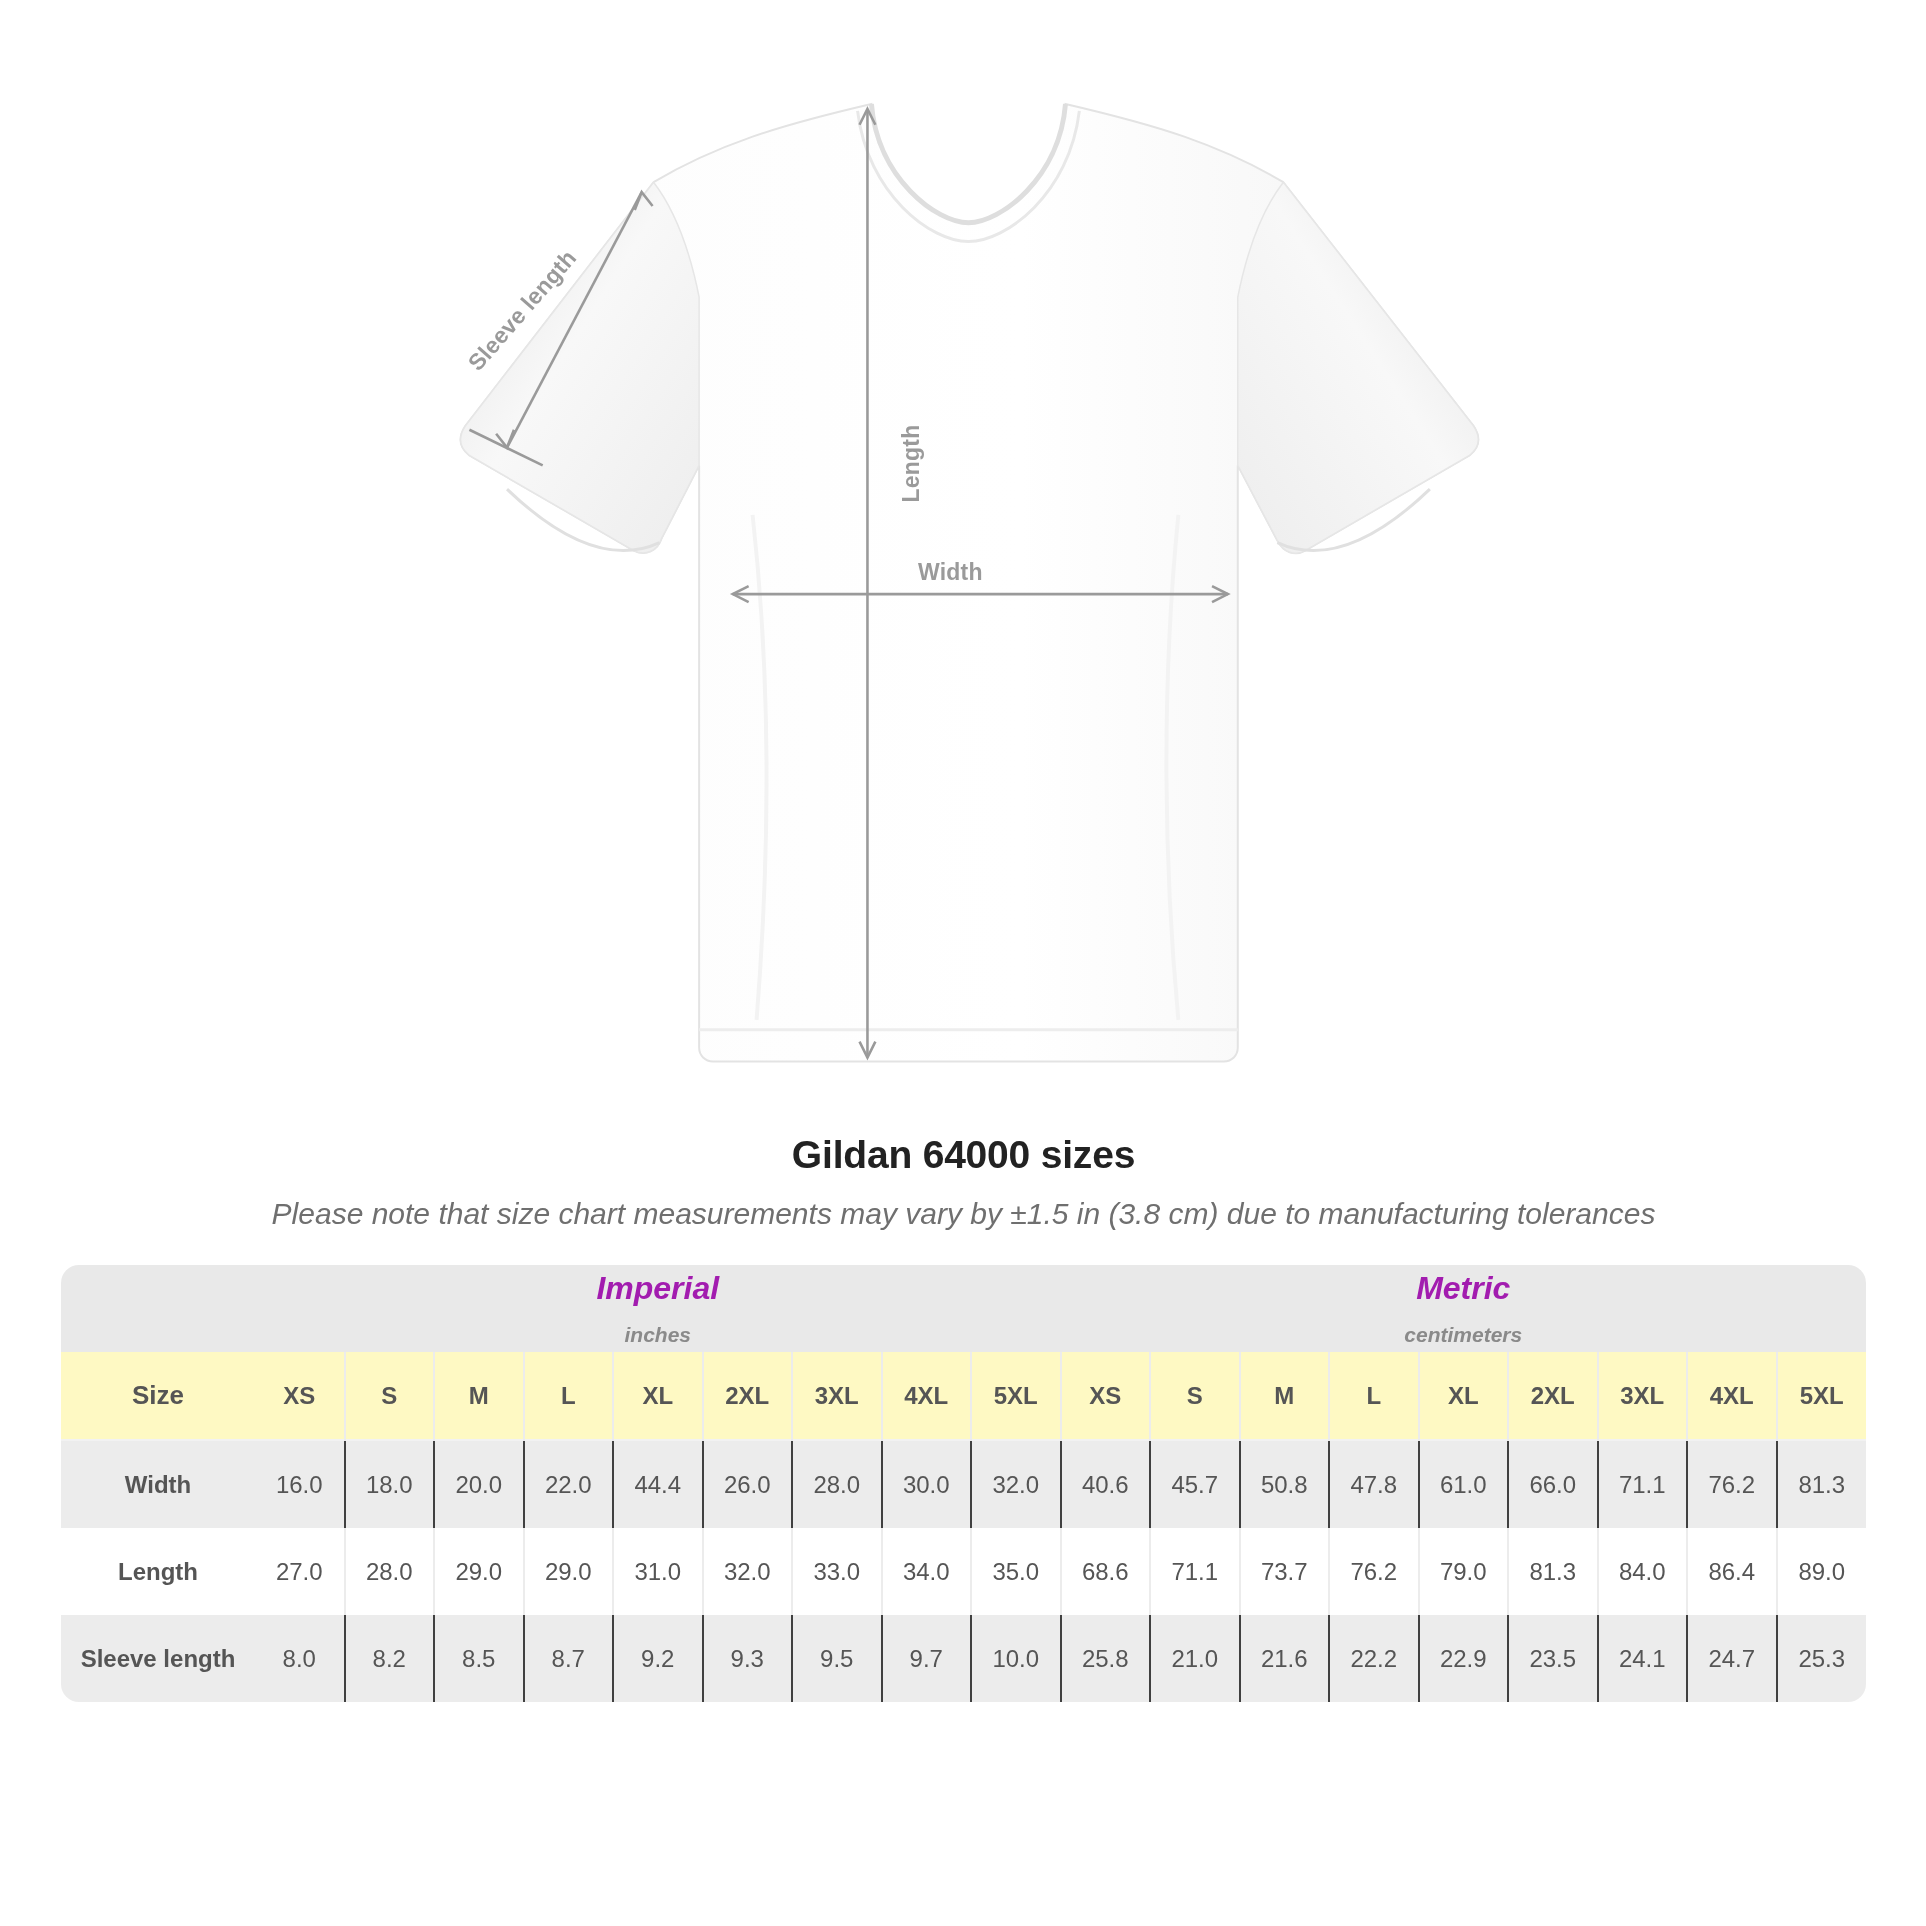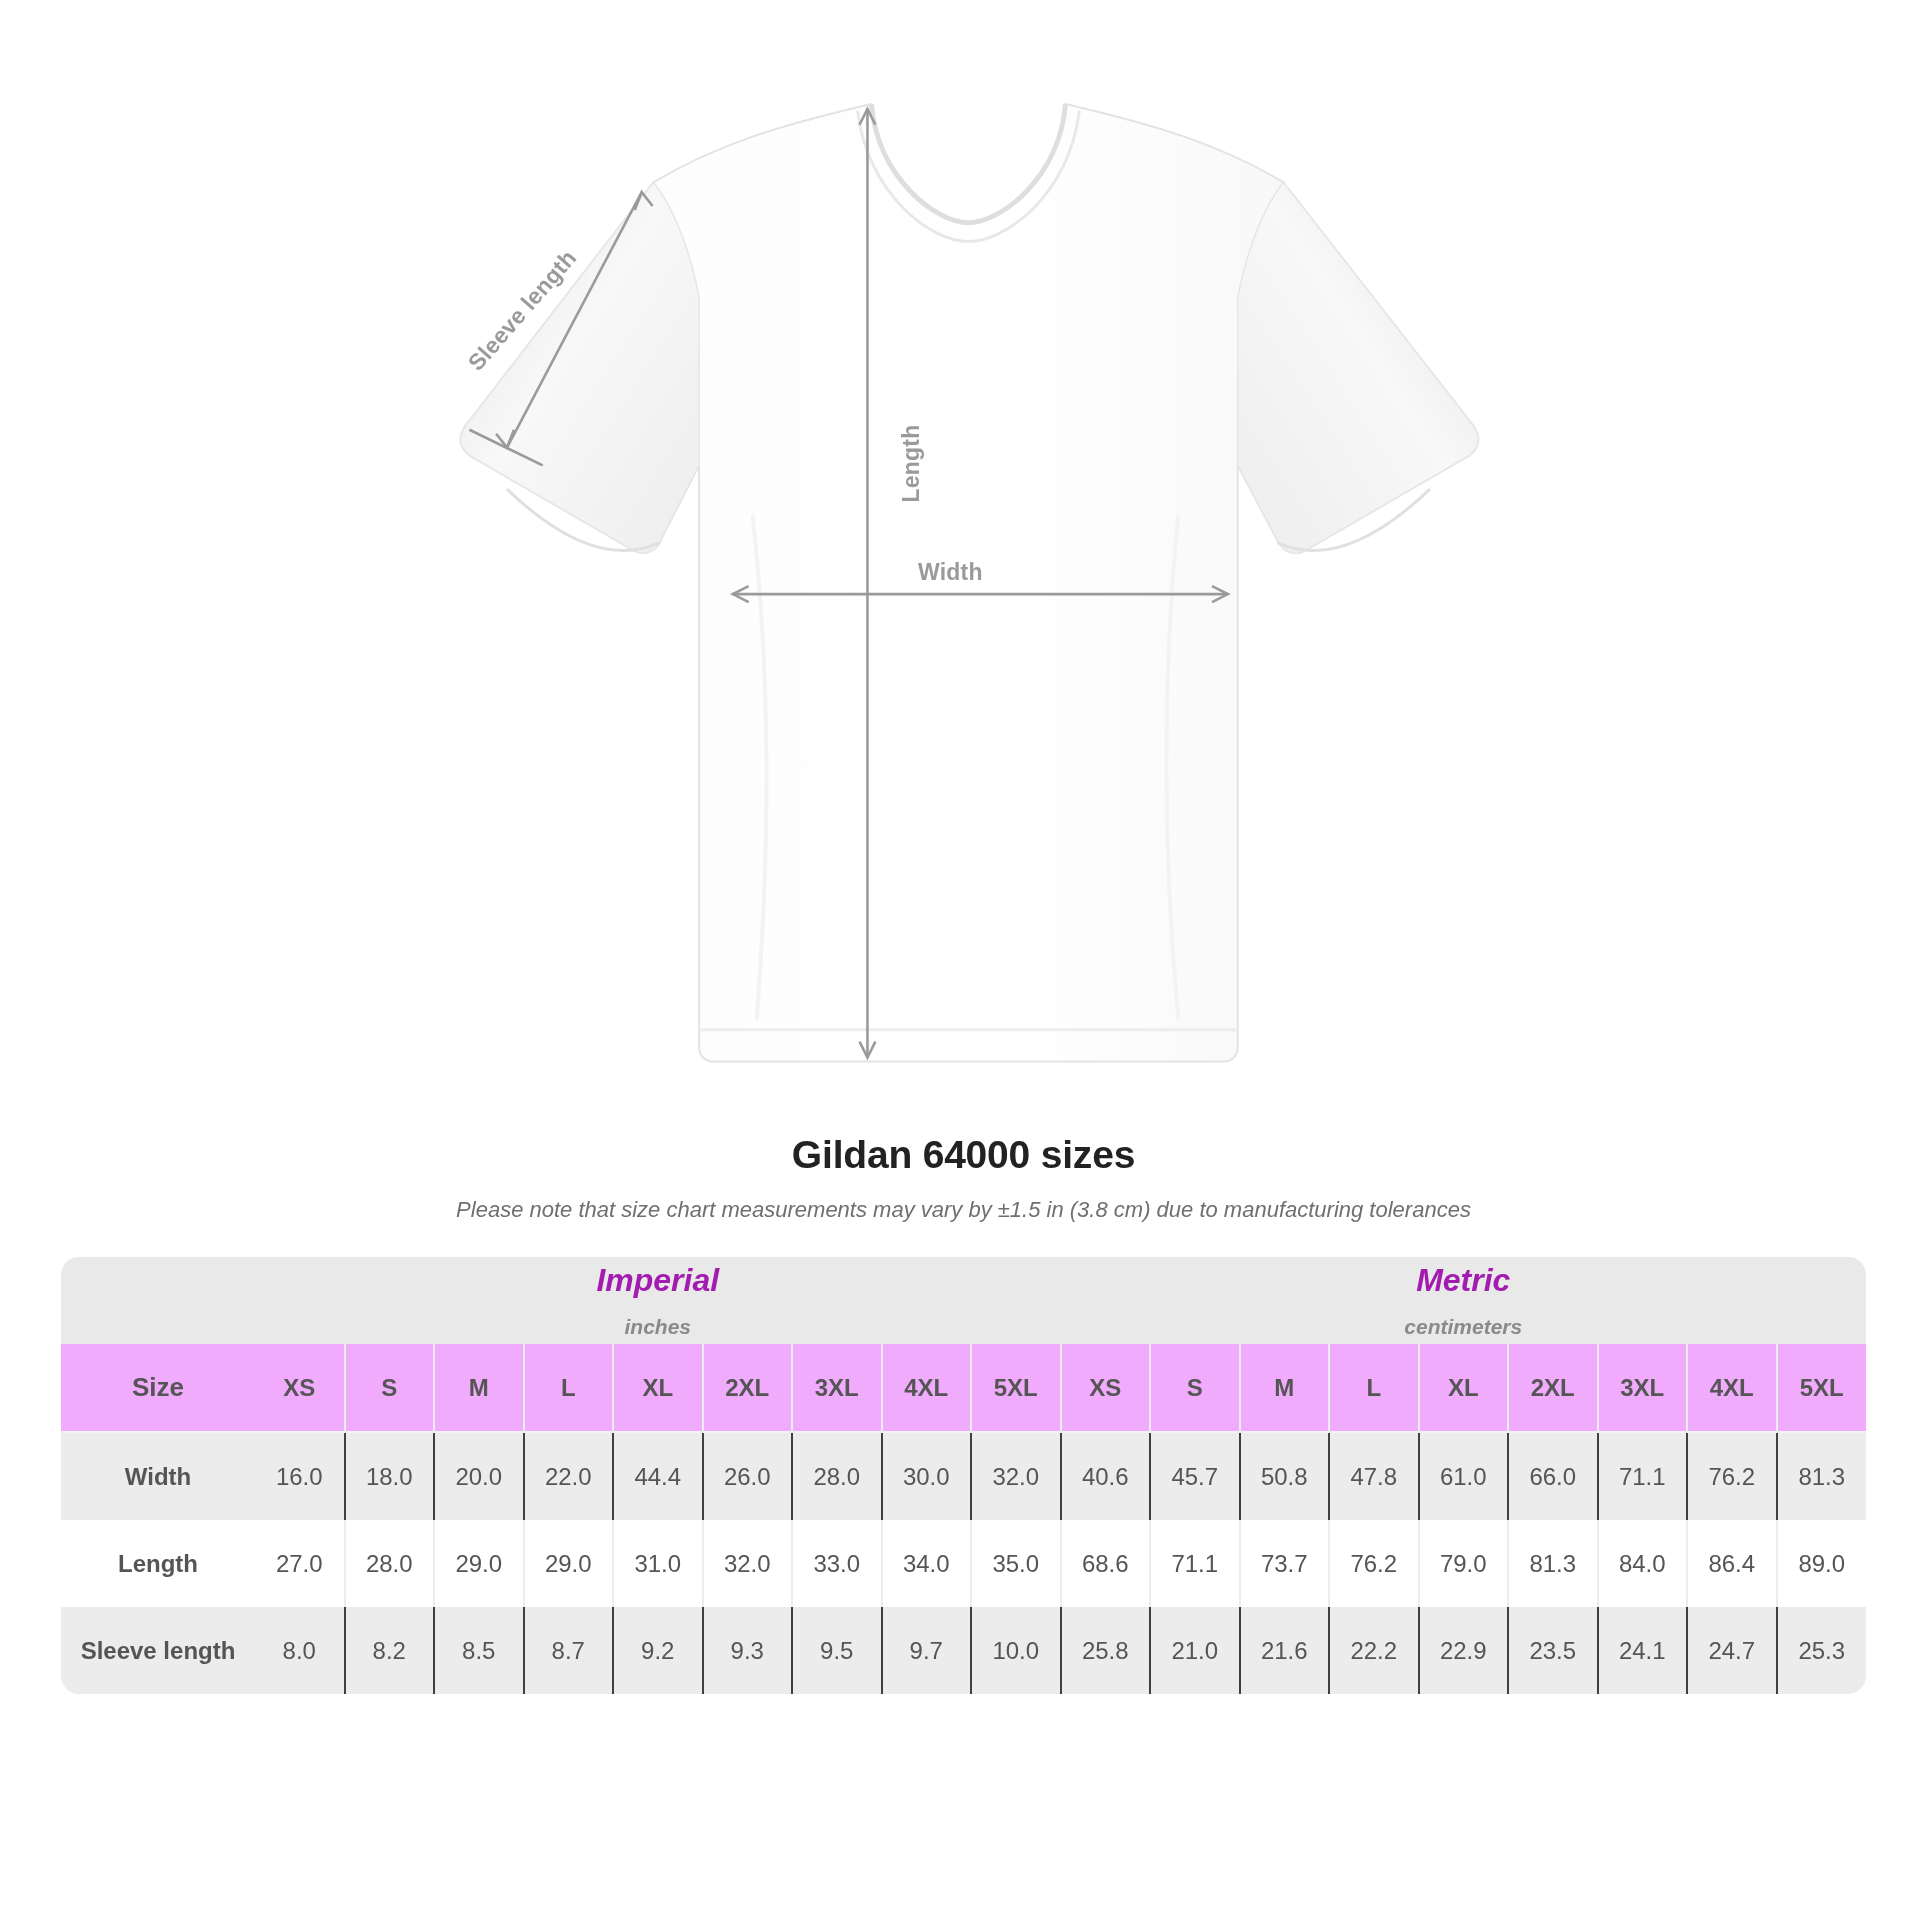--- a/index.html
+++ b/index.html
@@ -62,21 +62,21 @@
     text-align: center;
     margin-top: 24px;
   }
   .chart-title {
     font-size: 39px;
     font-weight: bold;
     color: #222222;
     letter-spacing: -0.2px;
   }
   .chart-note {
-    font-size: 22px;
+    font-size: 30px;
     font-style: italic;
     color: #6f6f6f;
     margin-top: 20px;
   }
 
   
   .table-wrap {
     margin: 34px 61px 0 61px;
     border-radius: 18px;
     overflow: hidden;
@@ -110,21 +110,21 @@
   }
   .unit-head-sub {
     font-size: 21px;
     font-style: italic;
     display: block;
     margin-top: 16px;
     color: #8a8a8a;
   }
   .corner-cell { background: #e9e9e9; }
   .hdr-row td {
-    background: #f0abfc;
+    background: #fef9c3;
     font-weight: bold;
     font-size: 25px;
     color: #6a6a6a;
   }
   .hdr-row td.rowlabel {
     font-size: 26px;
   }
   .row-shade td { background: #ececec; }
   .row-plain td { background: #ffffff; }
   td.rowlabel {

